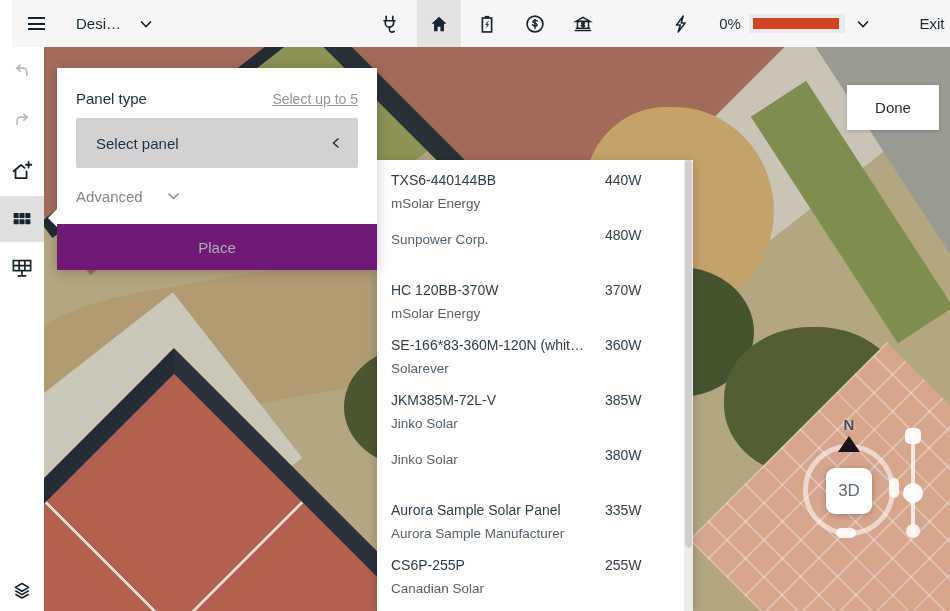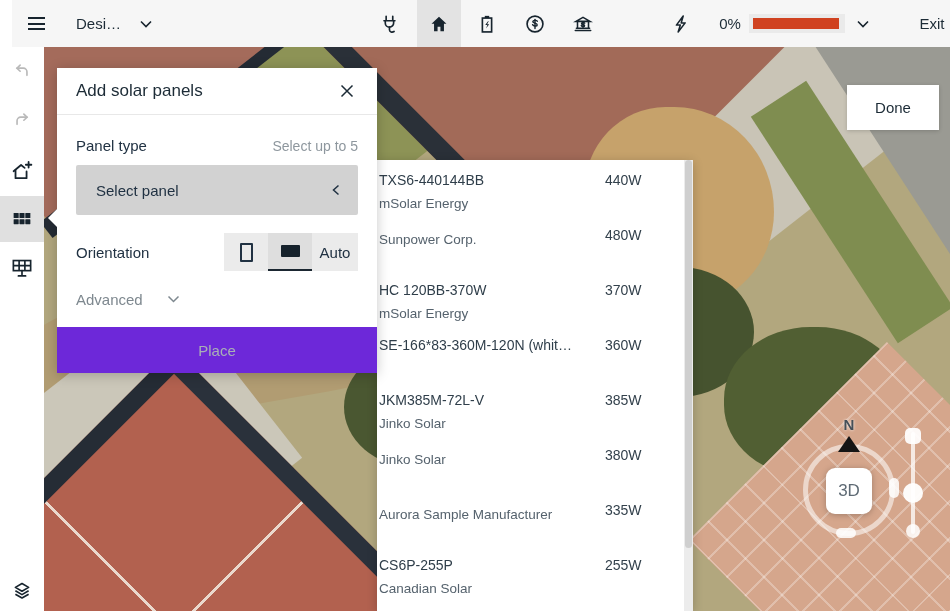--- a/index.html
+++ b/index.html
@@ -80,41 +80,41 @@
   
   .modal { position:absolute; left:57px; top:68px; width:320px; background:#fff; z-index:50; box-shadow:0 2px 12px rgba(0,0,0,.22); }
   .modal-arrow { position:absolute; left:-9px; top:141px; width:0; height:0;
     border-top:9px solid transparent; border-bottom:9px solid transparent; border-right:9px solid #fff; }
   .modal-header { height:47px; display:flex; align-items:center; justify-content:space-between;
     padding:0 16px 0 19px; border-bottom:1px solid #e8e8e8; }
   .modal-title { font-size:17px; color:#1c2b36; }
   .close-btn { background:none; border:none; width:28px; height:28px; display:flex; align-items:center; justify-content:center; cursor:pointer; }
   .row-paneltype { margin:22px 19px 0; display:flex; justify-content:space-between; align-items:center; }
   .lbl { font-size:15px; color:#213243; }
-  .hint { font-size:14px; color:#8e979e; }
+  .hint { font-size:14px; color:#8e979e;text-decoration:underline; }
   .select-panel { margin:11px 19px 0; height:50px; background:#d2d2d2; border:none; width:282px;
     display:flex; align-items:center; justify-content:space-between; padding:0 16px 0 20px;
     font-family:inherit; font-size:15px; color:#213243; cursor:pointer; border-radius:2px; }
   .row-orient { margin:18px 19px 0; display:flex; justify-content:space-between; align-items:center; }
   .toggle-group { display:flex; height:38px; }
   .tg-cell { width:44px; height:38px; background:#ebebeb; border:none; display:flex; align-items:center; justify-content:center;
     cursor:pointer; font-family:inherit; font-size:15px; color:#213243; }
   .tg-cell.selected { background:#dedede; border-bottom:2px solid #1b2731; }
   .tg-auto { width:46px; }
   .ic-portrait { width:13px; height:19px; border:2px solid #213243; border-radius:1px; }
   .ic-landscape { width:19px; height:12px; background:#16222c; border-radius:1px; }
   .advanced { margin:20px 19px 0; display:flex; align-items:center; gap:24px; background:none; border:none;
     font-family:inherit; font-size:15px; color:#7e888f; cursor:pointer; }
-  .place-btn { margin-top:19px; width:320px; height:46px; background:#6d28d9; border:none;
+  .place-btn { margin-top:19px; width:320px; height:46px; background:#701a75; border:none;
     font-family:inherit; font-size:15px; color:#a9b0b6; cursor:default; }
 
   
   .panel-list { position:absolute; left:377px; top:160px; width:316px; height:451px; background:#fff; z-index:45;
     box-shadow:0 2px 10px rgba(0,0,0,.2); padding-top:10px; overflow:hidden; }
-  .pl-item { position:relative; height:55px; padding:1px 90px 0 2px; cursor:pointer; }
+  .pl-item { position:relative; height:55px; padding:1px 90px 0 14px; cursor:pointer; }
   .pl-name { font-size:14px; color:#2f3e4a; line-height:19px; white-space:nowrap; overflow:hidden; width:205px; }
   .pl-mfr { font-size:13.5px; color:#55626d; line-height:18px; margin-top:5px; }
   .pl-watt { position:absolute; left:228px; top:1px; font-size:14px; color:#33414c; line-height:19px; }
   .pl-scrollbar { position:absolute; right:0; top:0; width:9px; height:100%; background:#ececec; cursor:pointer; }
   .pl-thumb { position:absolute; right:1px; top:0; width:7px; height:86%; background:#cfcfcf; border-radius:4px; }
 
   svg { display:block; }
 </style>
 </head>
 <body>
@@ -288,53 +288,33 @@
           <path d="M4 9.8 10 13.3 16 9.8"></path>
           <path d="M4 12.9 10 16.4 16 12.9"></path>
         </g>
       </svg>
     </button>
   </div>
 
   <div class="modal">
     <div class="modal-arrow"></div>
 
-    <div class="modal-header">
-      <span class="modal-title">Add solar panels</span>
-      <button class="close-btn">
-        <svg width="16" height="16" viewBox="0 0 16 16">
-          <path d="M2.5 2.5 13.5 13.5M13.5 2.5 2.5 13.5" stroke="#1c2b36" stroke-width="1.5" fill="none"></path>
-        </svg>
-      </button>
-    </div>
 
     <div class="row-paneltype">
       <span class="lbl">Panel type</span>
       <span class="hint">Select up to 5</span>
     </div>
 
     <button class="select-panel">
       <span>Select panel</span>
       <svg width="12" height="14" viewBox="0 0 12 14">
         <path d="M8.5 2.5 3.5 7l5 4.5" fill="none" stroke="#213243" stroke-width="1.5"></path>
       </svg>
     </button>
 
-    <div class="row-orient">
-      <span class="lbl">Orientation</span>
-      <div class="toggle-group">
-        <button class="tg-cell">
-          <span class="ic-portrait"></span>
-        </button>
-        <button class="tg-cell selected">
-          <span class="ic-landscape"></span>
-        </button>
-        <button class="tg-cell tg-auto">Auto</button>
-      </div>
-    </div>
 
     <button class="advanced">
       <span>Advanced</span>
       <svg width="13" height="9" viewBox="0 0 13 9">
         <path d="M1.5 1.5 6.5 6.5 11.5 1.5" fill="none" stroke="#7e888f" stroke-width="1.5"></path>
       </svg>
     </button>
 
     <button class="place-btn" disabled="">Place</button>
   </div>
@@ -357,35 +337,37 @@
       </div>
 
       <div class="pl-item">
         <div class="pl-name">HC 120BB-370W</div>
         <div class="pl-mfr">mSolar Energy</div>
         <div class="pl-watt">370W</div>
       </div>
 
       <div class="pl-item">
         <div class="pl-name">SE-166*83-360M-120N (whit…</div>
+        <div class="pl-mfr">Solarever</div>
         <div class="pl-watt">360W</div>
       </div>
 
       <div class="pl-item">
         <div class="pl-name">JKM385M-72L-V</div>
         <div class="pl-mfr">Jinko Solar</div>
         <div class="pl-watt">385W</div>
       </div>
 
       <div class="pl-item">
         <div class="pl-mfr">Jinko Solar</div>
         <div class="pl-watt">380W</div>
       </div>
 
       <div class="pl-item">
+        <div class="pl-name">Aurora Sample Solar Panel</div>
         <div class="pl-mfr">Aurora Sample Manufacturer</div>
         <div class="pl-watt">335W</div>
       </div>
 
       <div class="pl-item">
         <div class="pl-name">CS6P-255P</div>
         <div class="pl-mfr">Canadian Solar</div>
         <div class="pl-watt">255W</div>
       </div>
     </div>

